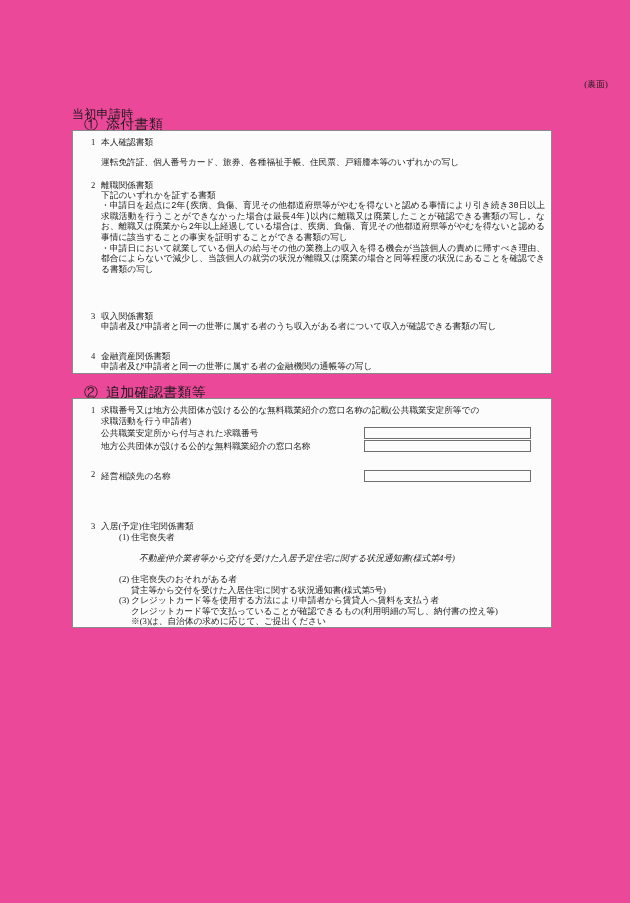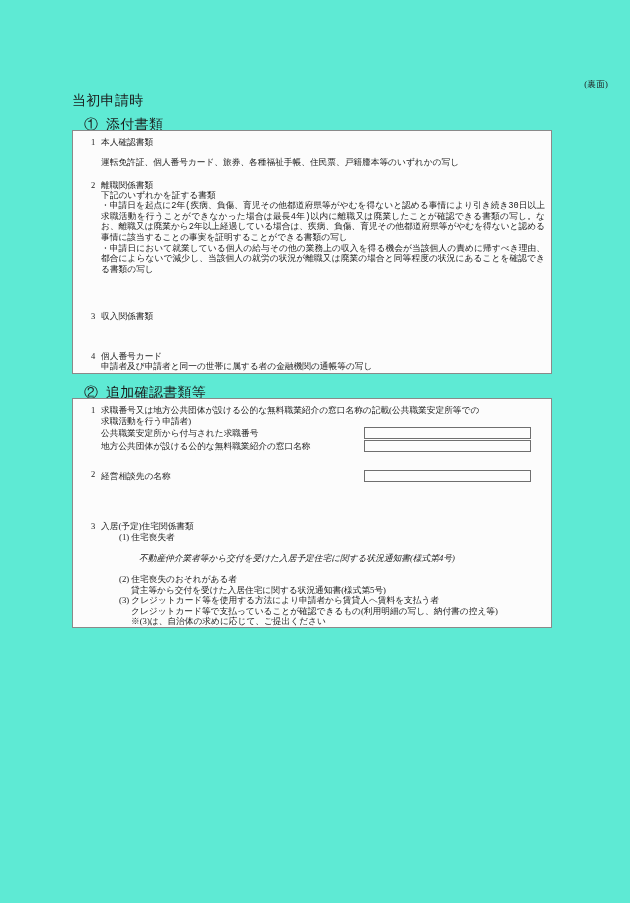--- a/index.html
+++ b/index.html
@@ -8,37 +8,37 @@
     background: #ffffff;
   }
   body {
     font-family: "Liberation Serif", "DejaVu Serif", serif;
     color: #1a1a1a;
   }
   #page {
     position: relative;
     width: 630px;
     height: 903px;
-    background: #5eead4;
+    background: #ec4899;
     overflow: hidden;
     box-sizing: border-box;
   }
   .header-right {
     position: absolute;
     top: 79px;
     right: 22px;
     font-size: 8.6px;
     letter-spacing: 0.2px;
     white-space: nowrap;
   }
   .doc-title {
     position: absolute;
-    top: 92px;
+    top: 106px;
     left: 72px;
-    font-size: 14px;
+    font-size: 12px;
     letter-spacing: 0.3px;
     white-space: nowrap;
   }
   .section-heading {
     position: absolute;
     font-size: 14px;
     letter-spacing: 0.3px;
     white-space: nowrap;
   }
   .section-heading .marker {
@@ -165,25 +165,28 @@
         <p class="para">下記のいずれかを証する書類</p>
         <p class="para">・申請日を起点に2年(疾病、負傷、育児その他都道府県等がやむを得ないと認める事情により引き続き30日以上求職活動を行うことができなかった場合は最長4年)以内に離職又は廃業したことが確認できる書類の写し。なお、離職又は廃業から2年以上経過している場合は、疾病、負傷、育児その他都道府県等がやむを得ないと認める事情に該当することの事実を証明することができる書類の写し</p>
         <p class="para">・申請日において就業している個人の給与その他の業務上の収入を得る機会が当該個人の責めに帰すべき理由、都合によらないで減少し、当該個人の就労の状況が離職又は廃業の場合と同等程度の状況にあることを確認できる書類の写し</p>
       </div>
     </div>
 
     <div class="item" style="top:180px;">
       <div class="item-head">
         <span class="item-num">3</span><span>収入関係書類</span>
       </div>
+      <div class="item-body">
+        <p class="para">申請者及び申請者と同一の世帯に属する者のうち収入がある者について収入が確認できる書類の写し</p>
+      </div>
     </div>
 
     <div class="item" style="top:220px;">
       <div class="item-head">
-        <span class="item-num">4</span><span>個人番号カード</span>
+        <span class="item-num">4</span><span>金融資産関係書類</span>
       </div>
       <div class="item-body">
         <p class="para">申請者及び申請者と同一の世帯に属する者の金融機関の通帳等の写し</p>
       </div>
     </div>
 
   </div>
 
   <div class="section-heading" id="sec2-heading">
     <span class="marker">②</span><span>追加確認書類等</span>

